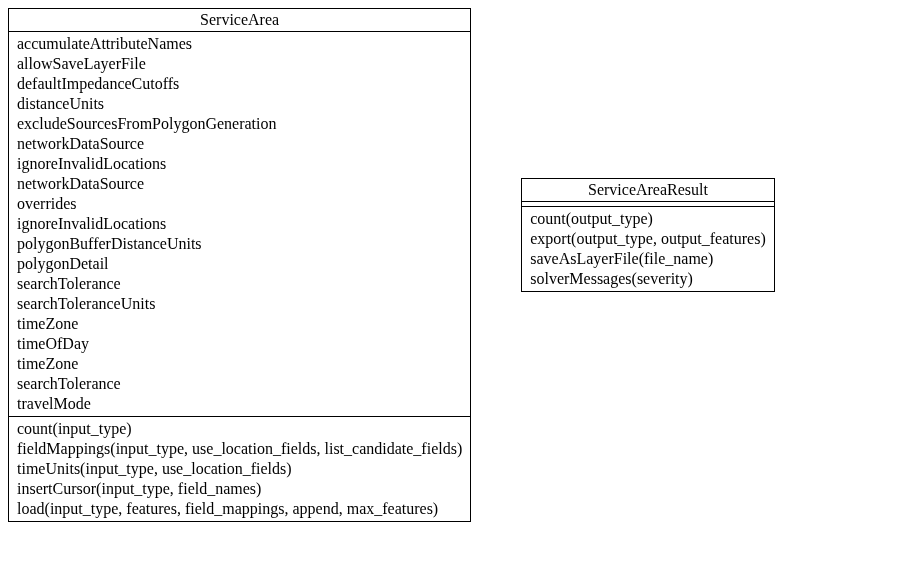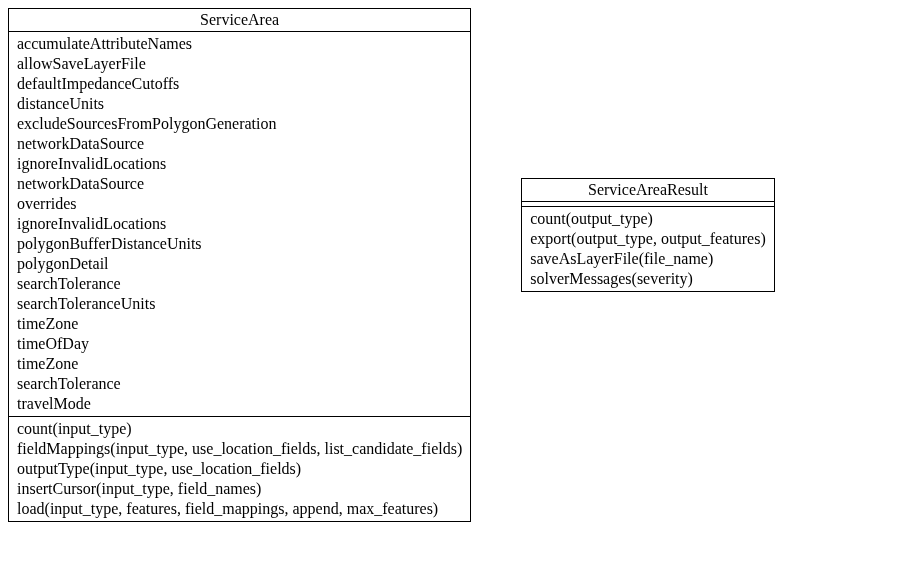--- a/index.html
+++ b/index.html
@@ -59,21 +59,21 @@
         <div>searchToleranceUnits</div>
         <div>timeZone</div>
         <div>timeOfDay</div>
         <div>timeZone</div>
         <div>searchTolerance</div>
         <div>travelMode</div>
       </div>
     <div class="class-section">
         <div>count(input_type)</div>
         <div>fieldMappings(input_type, use_location_fields, list_candidate_fields)</div>
-        <div>outputType(input_type, use_location_fields)</div>
+        <div>timeUnits(input_type, use_location_fields)</div>
         <div>insertCursor(input_type, field_names)</div>
         <div>load(input_type, features, field_mappings, append, max_features)</div>
       </div>
   </div>
 </div>
 
 <div class="col-right">
   <div class="class-box">
     <div class="class-title">ServiceAreaResult</div>
     <div class="class-section">

